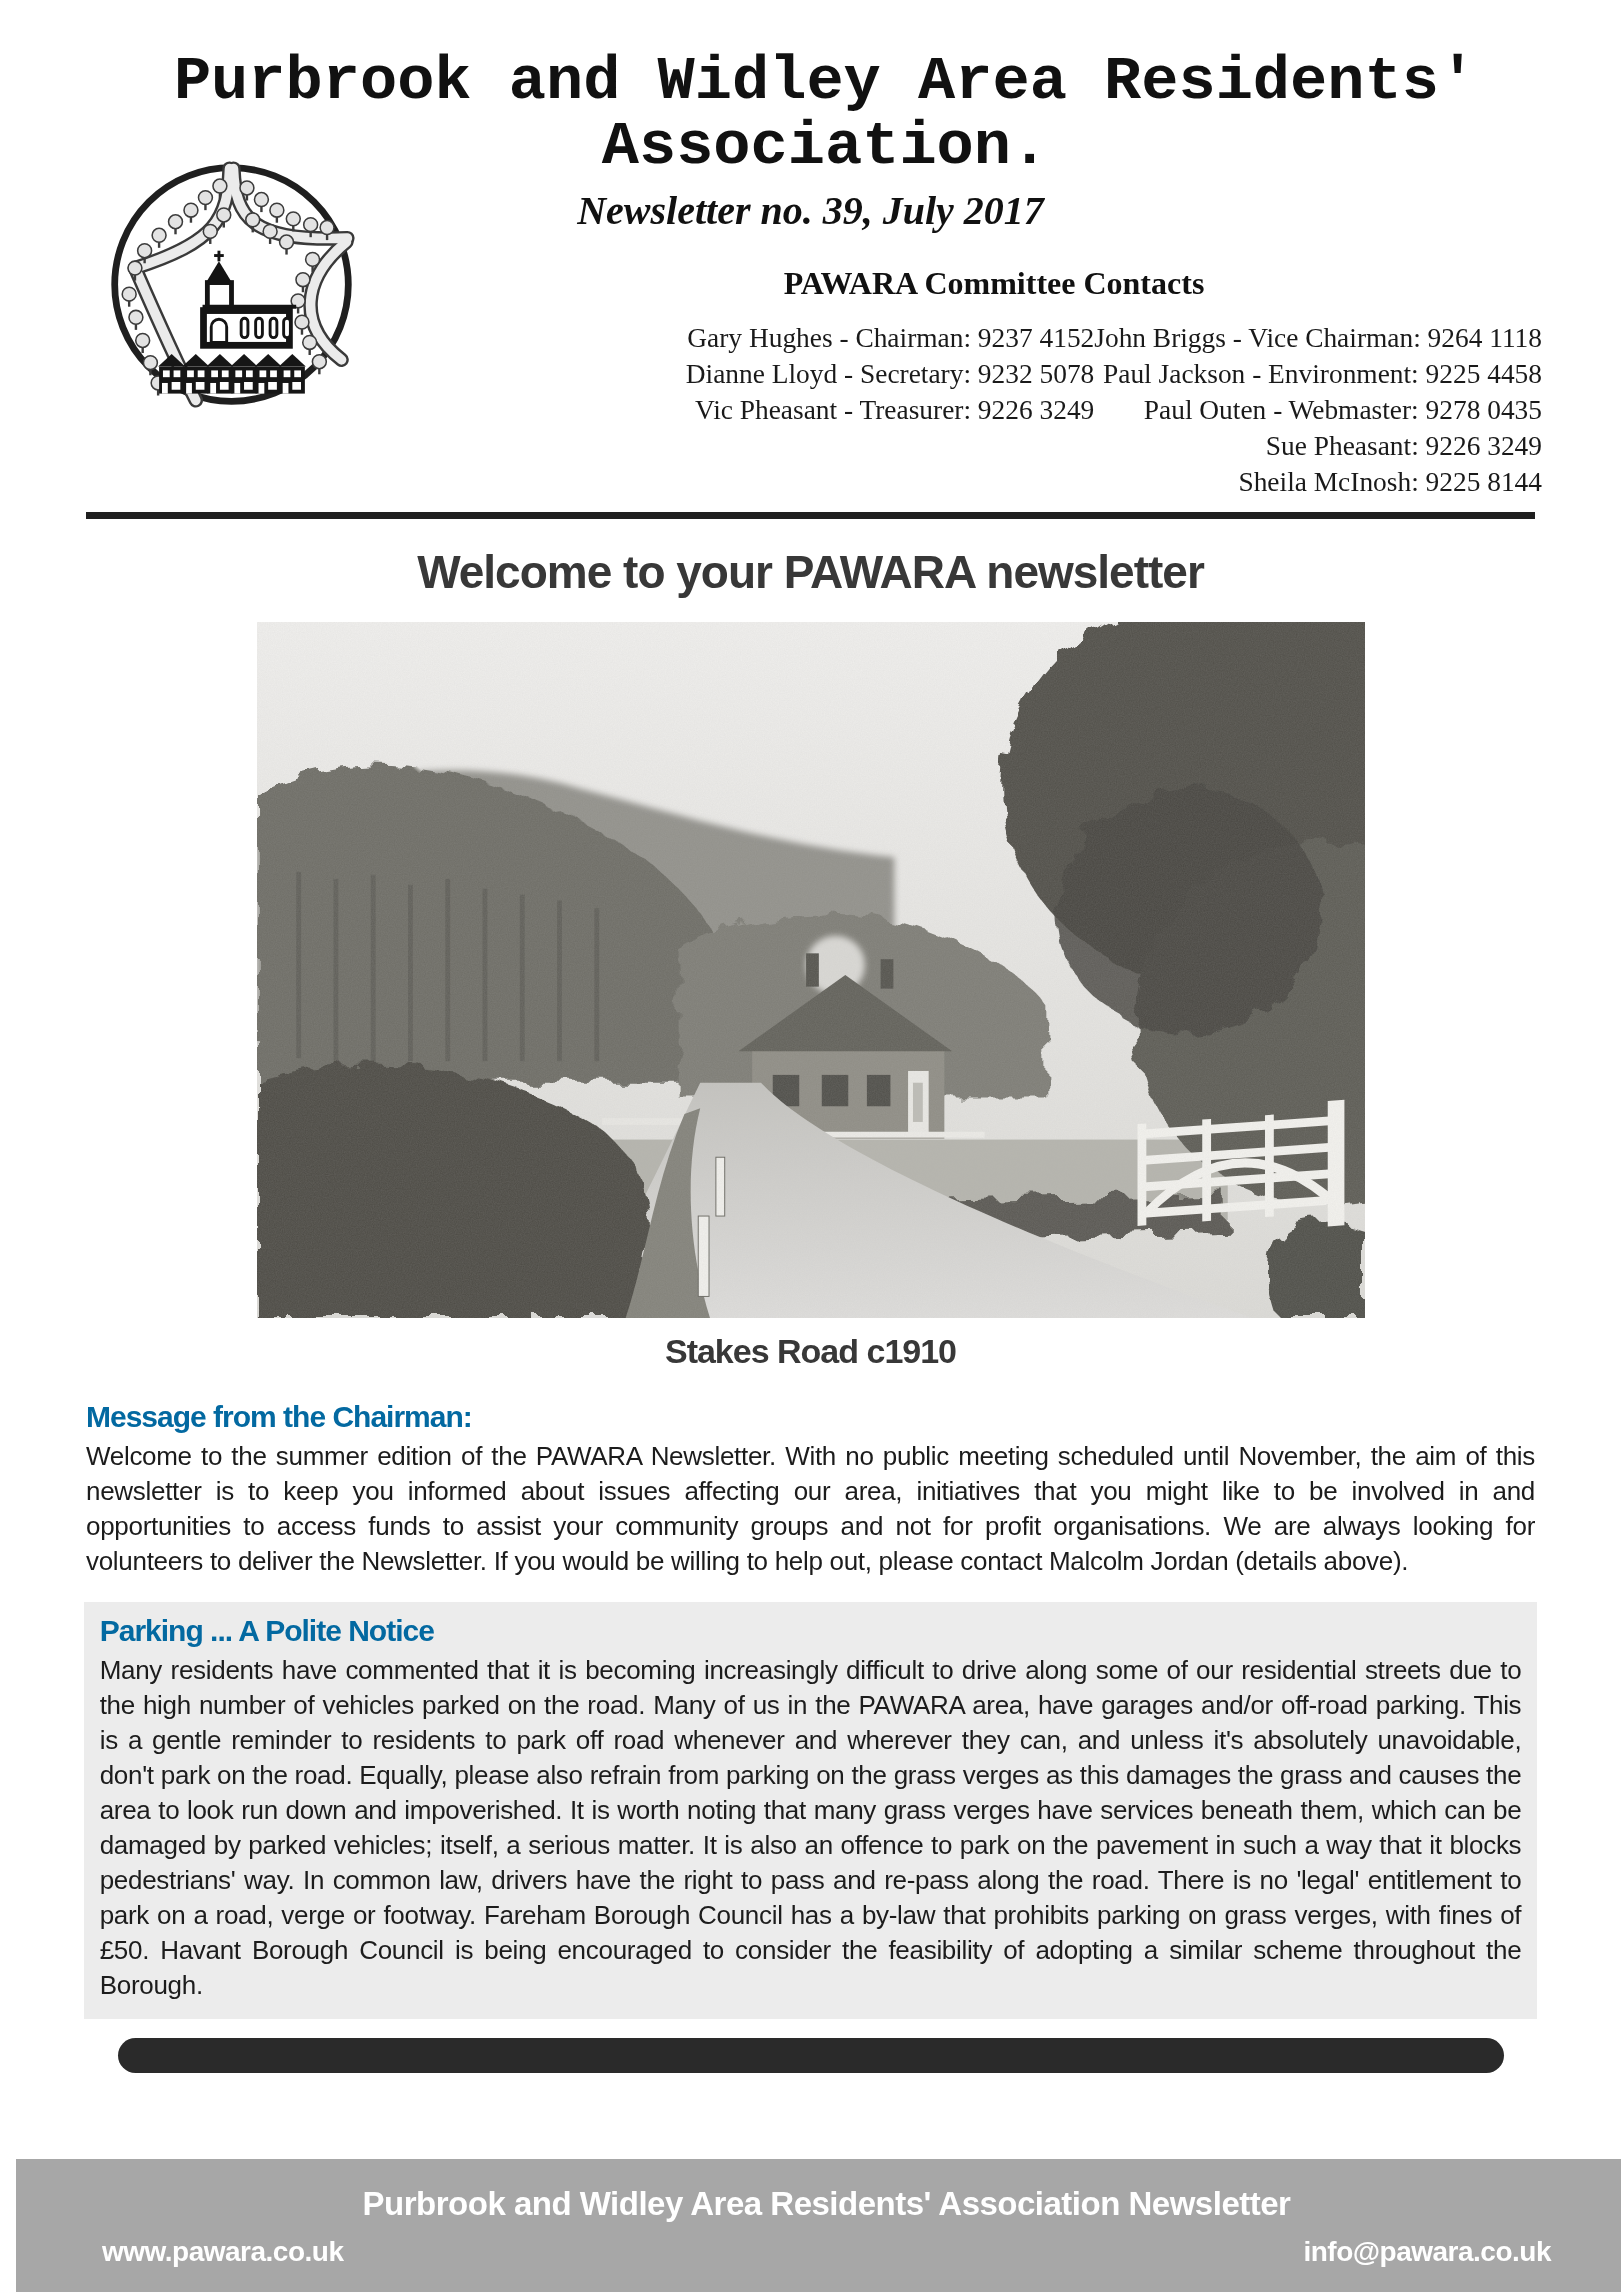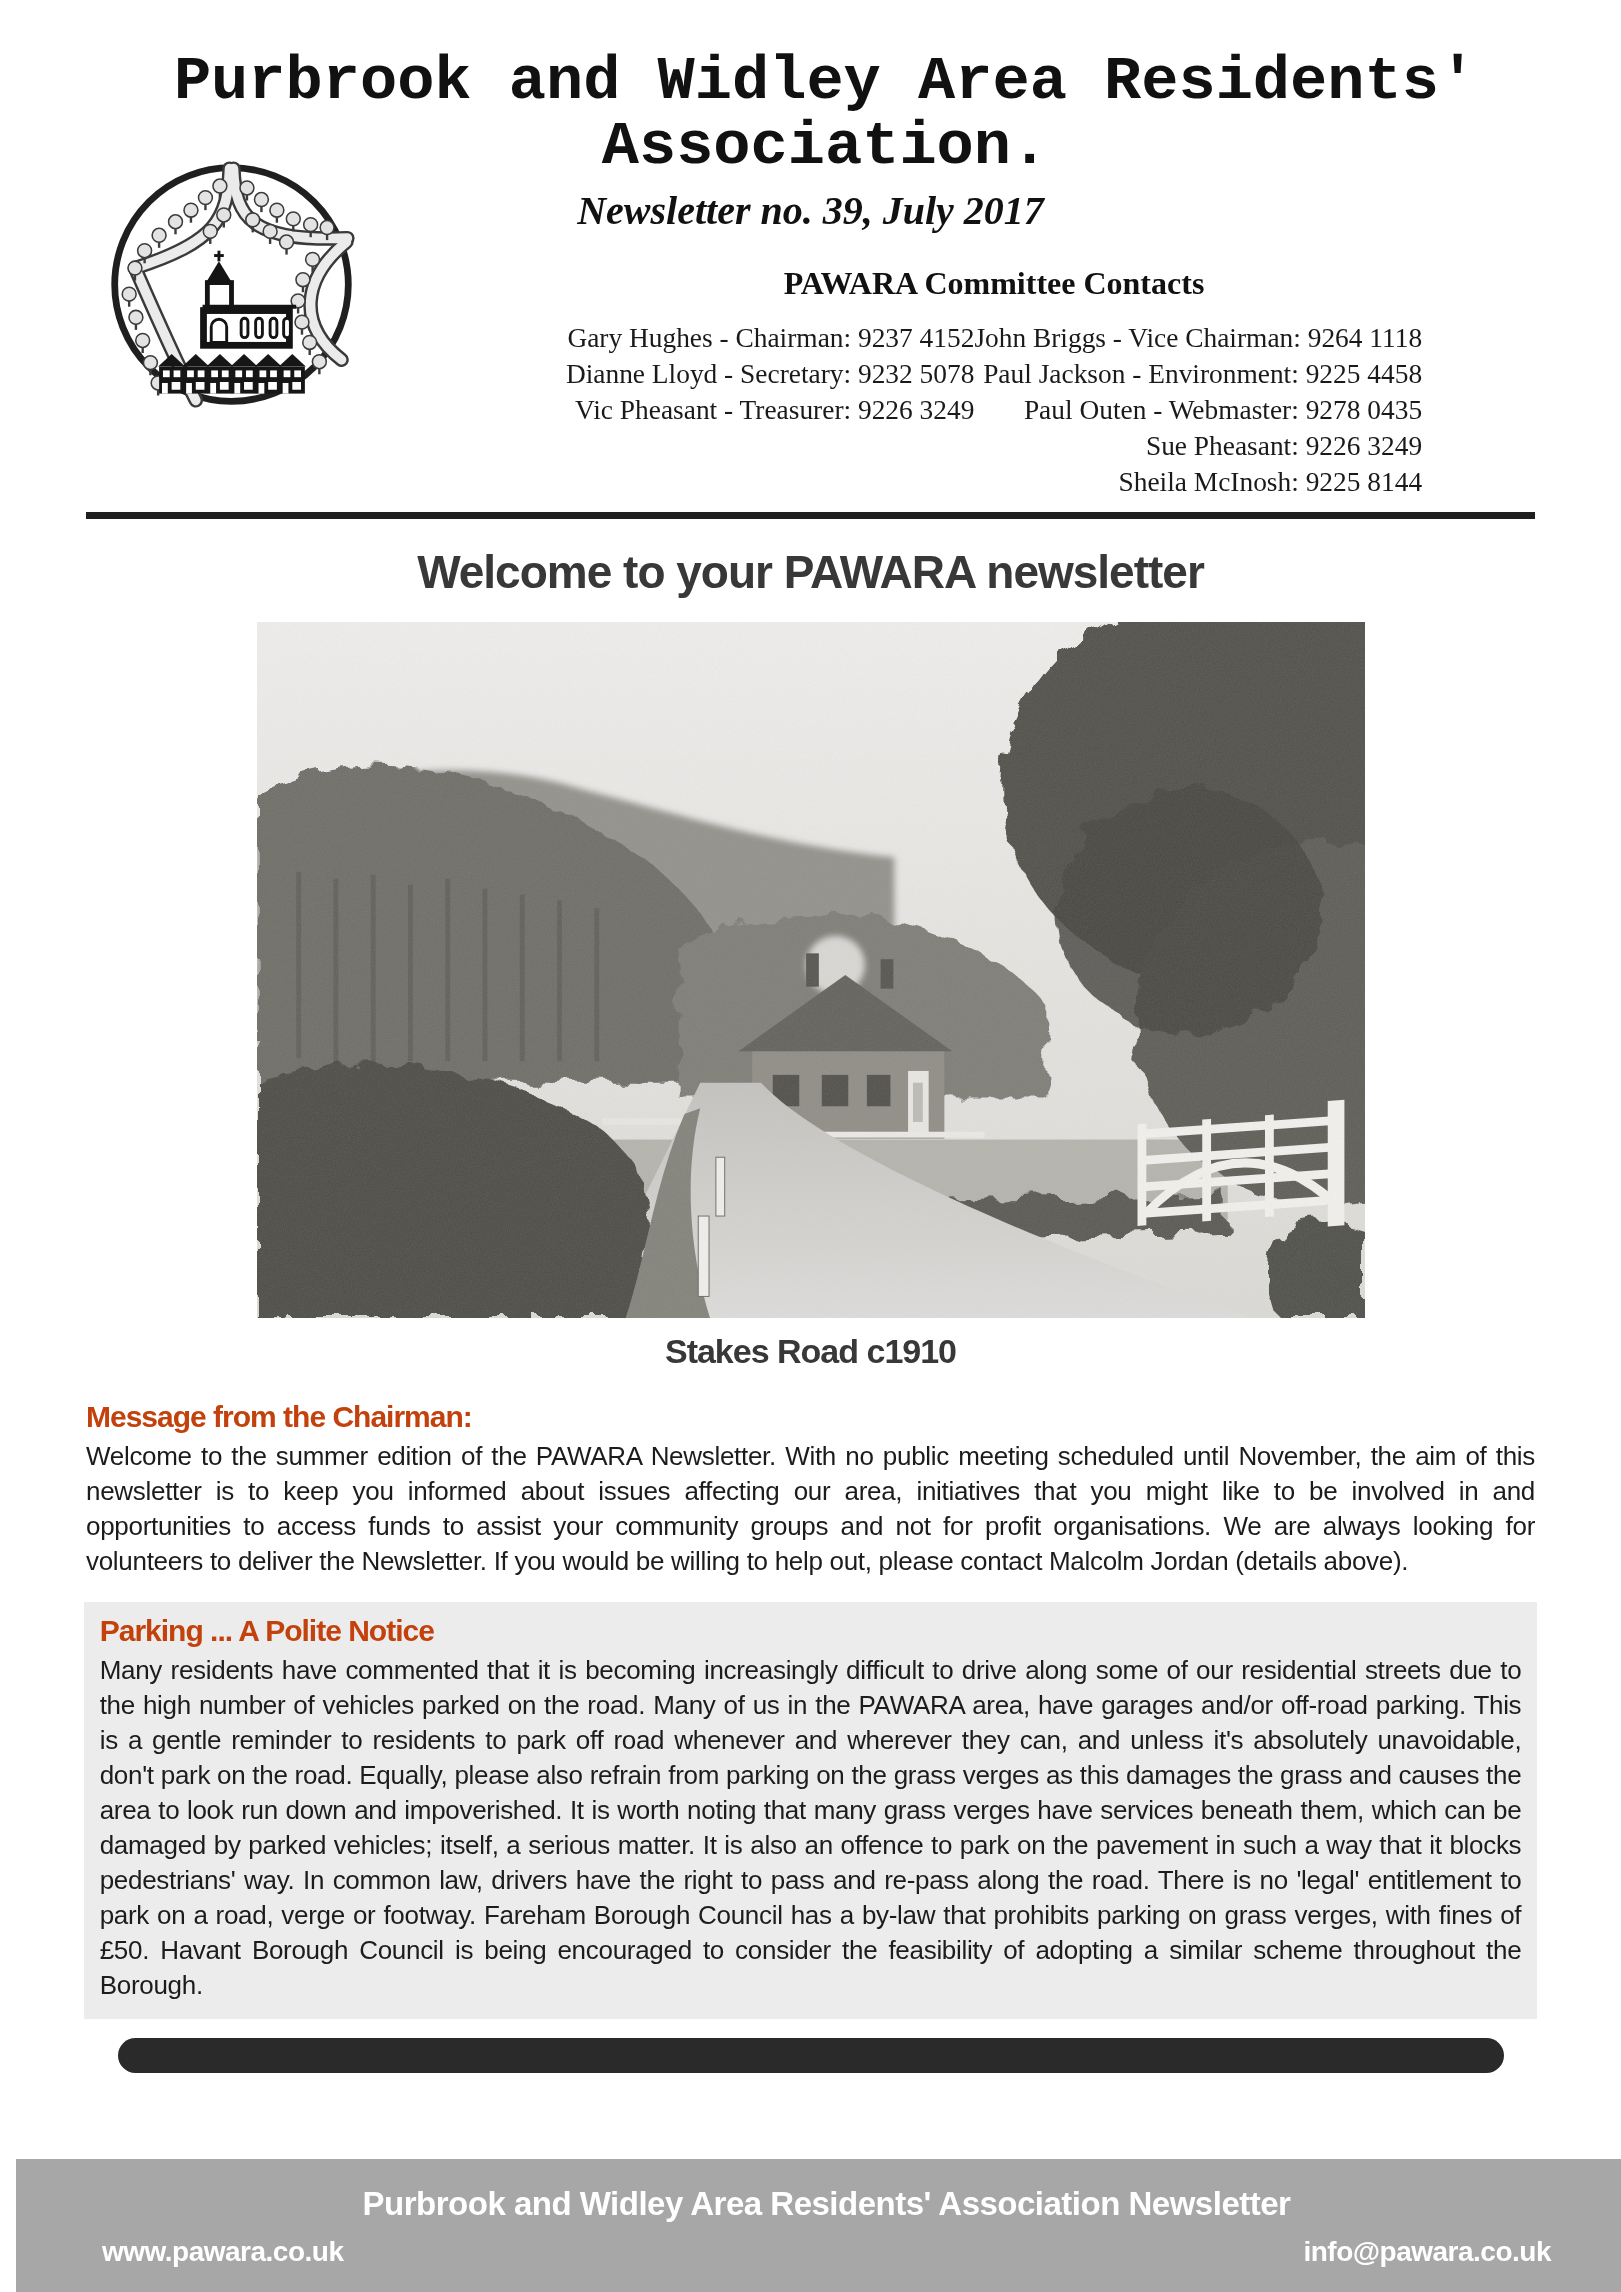--- a/index.html
+++ b/index.html
@@ -20,21 +20,21 @@
     font-size:40px; text-align:center; margin-top:7.8px; color:#111;
   }
   .logo {
     position:absolute; left:106px; top:159px; width:251px; height:251px;
   }
   .contacts { margin-left:446px; width:1096px; }
   .contacts-heading {
     font-family:"Liberation Serif", serif; font-weight:bold;
     font-size:32px; text-align:center; margin-top:31px; color:#111;
   }
-  .contacts-cols { display:flex; justify-content:center; margin-top:17.6px; }
+  .contacts-cols { display:flex; justify-content:flex-end; margin-top:17.6px; }
   .contact-col {
     font-family:"Liberation Serif", serif; font-size:27.4px; line-height:36px;
     text-align:right; color:#1a1a1a;
   }
   .rule { height:6.9px; background:#1f1f1f; margin:12.7px 86px 0 86px; }
 
   
   .welcome {
     font-size:46px; font-weight:bold; letter-spacing:-1px;
     text-align:center; color:#383838; margin-top:25.5px;
@@ -42,21 +42,21 @@
   .photo-wrap { width:1108px; height:696px; margin:23.5px auto 0 auto; }
   .photo-wrap svg { display:block; width:100%; height:100%; }
   .caption {
     font-size:34px; font-weight:bold; letter-spacing:-1px;
     text-align:center; color:#383838; margin-top:13.7px;
   }
 
   
   .section { margin:29px 86px 0 86px; }
   .section-heading {
-    font-size:30px; font-weight:bold; letter-spacing:-1px; color:#c2410c;
+    font-size:30px; font-weight:bold; letter-spacing:-1px; color:#0369a1;
     margin-bottom:4.9px;
   }
   .body-text {
     font-size:26px; line-height:35px; letter-spacing:-0.3px;
     text-align:justify; color:#1c1c1c;
   }
   .parking-box {
     margin:23.5px 84px 0 84px; background:#ececec; padding:11.8px 15.7px 15.7px 15.7px;
   }
   .notice-box {

